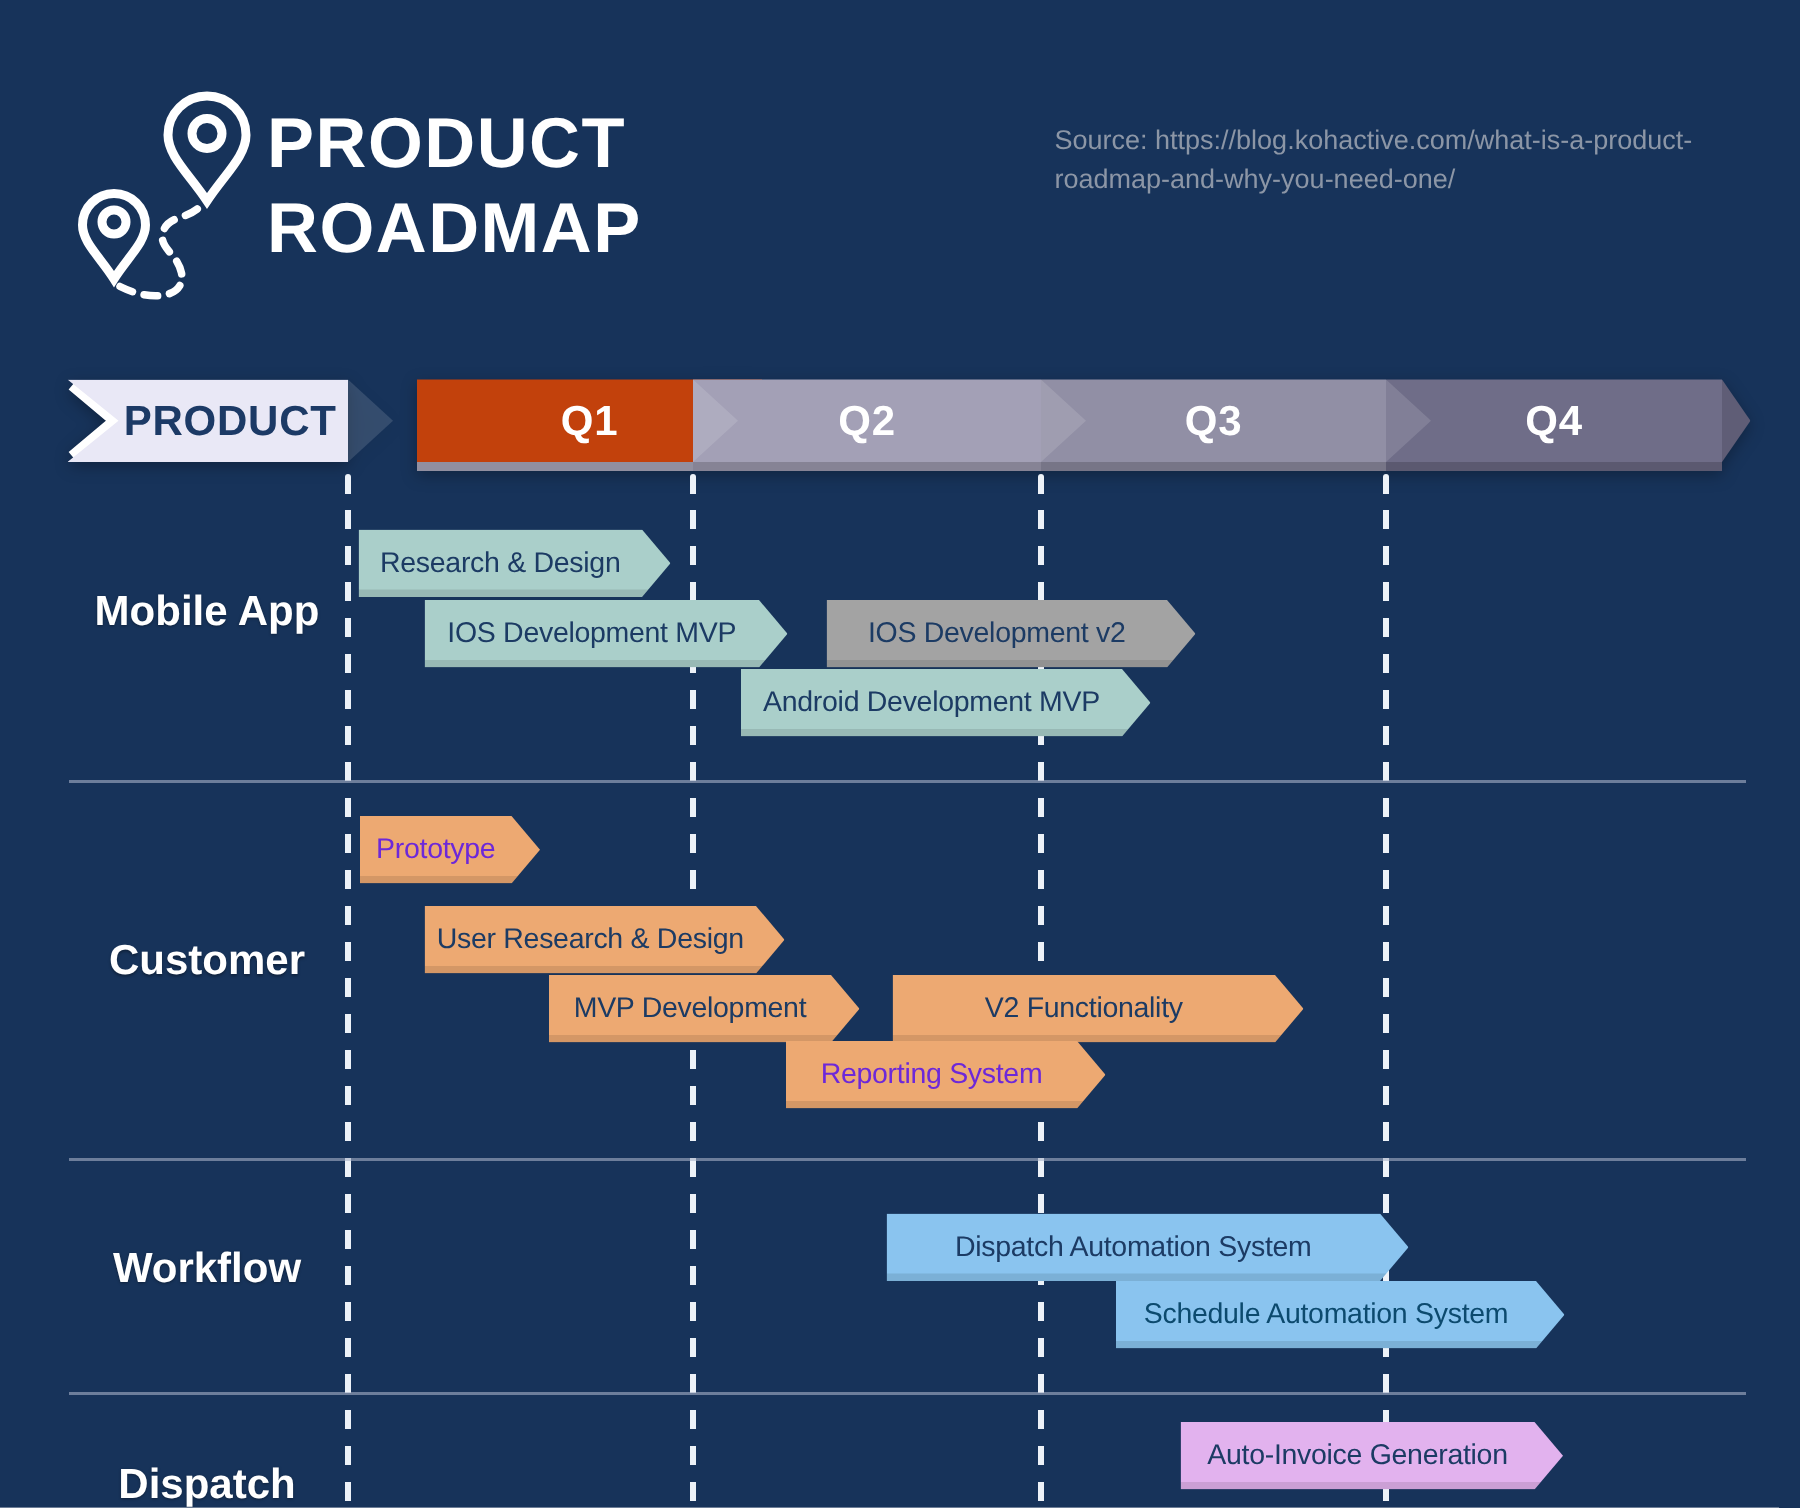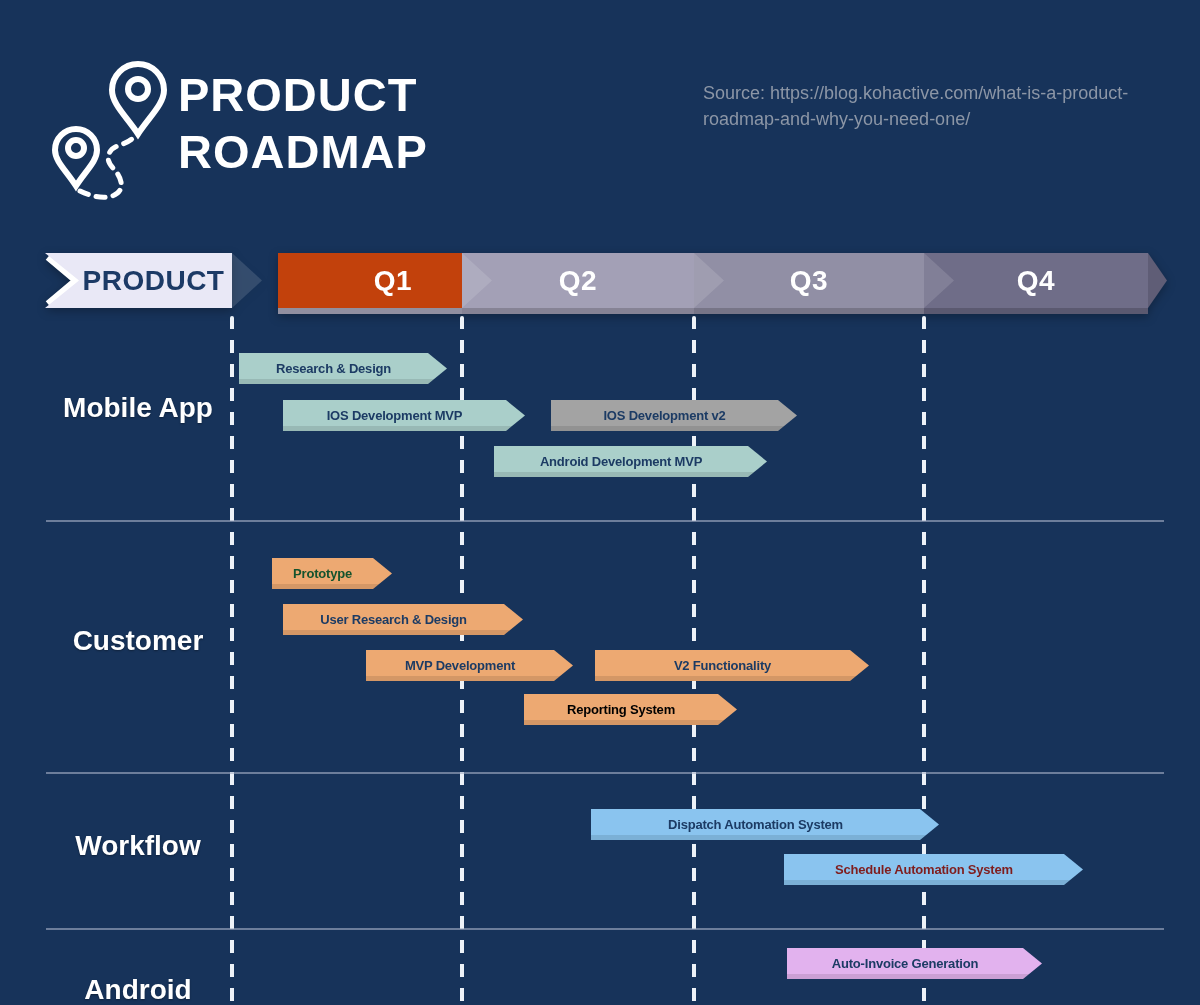--- a/index.html
+++ b/index.html
@@ -29,24 +29,24 @@
   .band-start{position:absolute;top:0;left:45px;}
 
   
   .gridline{position:absolute;top:316px;bottom:0;width:4px;margin-left:-2px;border-radius:2px;
             background-image:repeating-linear-gradient(to bottom,
               #edf2f8 0px,#edf2f8 13px,rgba(0,0,0,0) 13px,rgba(0,0,0,0) 24px);}
   .separator{position:absolute;left:46px;width:1118px;height:2px;background:rgba(166,176,198,0.6);}
   .row-label{position:absolute;left:45px;width:186px;text-align:center;color:#ffffff;
              font-weight:bold;font-size:28px;line-height:29px;transform:translateY(-50%);
              text-shadow:0 1px 2px rgba(0,0,0,0.35);}
-  .task{position:absolute;height:31px;box-sizing:border-box;padding-right:19px;
+  .task{position:absolute;height:45px;box-sizing:border-box;padding-right:19px;
         clip-path:polygon(0 0,calc(100% - 19px) 0,100% 50%,calc(100% - 19px) 100%,0 100%);
         display:flex;align-items:center;justify-content:center;
-        font-weight:bold;font-size:13px;letter-spacing:-0.2px;white-space:nowrap;}
+        font-weight:normal;font-size:19px;letter-spacing:-0.2px;white-space:nowrap;}
   .task-shade{position:absolute;left:0;right:0;bottom:0;height:5px;background:rgba(0,0,0,0.10);}
 </style>
 </head>
 <body>
 
 <div id="stage" style="background: rgb(23, 51, 90);">
 
   <svg class="brand-icon" width="130" height="142" viewBox="0 0 130 142">
     <g fill="none" stroke="#ffffff" stroke-width="6">
       <path d="M90 76 C 78 58 64 46 64 32 A26 26 0 1 1 116 32 C116 46 102 58 90 76 Z"></path>
@@ -120,51 +120,51 @@
       <div class="">IOS Development v2</div>
       <div class="task-shade"></div>
     </div>
     <div class="task" style="left: 494px; top: 446px; width: 273px; background: rgb(170, 207, 202); color: rgb(28, 59, 100);">
       <div class="">Android Development MVP</div>
       <div class="task-shade"></div>
     </div>
     <div class="row-label" style="top: 640px;">
       <div class="">Customer</div>
     </div>
-    <div class="task" style="left: 240px; top: 558px; width: 120px; background: rgb(237, 169, 114); color: #14532d; margin-left: 32px;">
+    <div class="task" style="left: 240px; top: 544px; width: 120px; background: rgb(237, 169, 114); color: #6d28d9;">
       <div class="">Prototype</div>
       <div class="task-shade"></div>
     </div>
     <div class="task" style="left: 283px; top: 604px; width: 240px; background: rgb(237, 169, 114); color: rgb(28, 59, 100);">
       <div class="">User Research &amp; Design</div>
       <div class="task-shade"></div>
     </div>
     <div class="task" style="left: 366px; top: 650px; width: 207px; background: rgb(237, 169, 114); color: rgb(28, 59, 100);">
       <div class="">MVP Development</div>
       <div class="task-shade"></div>
     </div>
     <div class="task" style="left: 595px; top: 650px; width: 274px; background: rgb(237, 169, 114); color: rgb(28, 59, 100);">
       <div class="">V2 Functionality</div>
       <div class="task-shade"></div>
     </div>
-    <div class="task" style="left: 524px; top: 694px; width: 213px; background: rgb(237, 169, 114); color: #000000; text-align: center;">
+    <div class="task" style="left: 524px; top: 694px; width: 213px; background: rgb(237, 169, 114); color: #6d28d9; text-align: center;">
       <div class="">Reporting System</div>
       <div class="task-shade"></div>
     </div>
     <div class="row-label" style="top: 845px; text-align: center;">
       <div class="">Workflow</div>
     </div>
     <div class="task" style="left: 591px; top: 809px; width: 348px; background: rgb(138, 196, 239); color: rgb(28, 59, 100);">
       <div class="">Dispatch Automation System</div>
       <div class="task-shade"></div>
     </div>
-    <div class="task" style="left: 784px; top: 854px; width: 299px; background: rgb(138, 196, 239); color: #7f1d1d;">
+    <div class="task" style="left: 744px; top: 854px; width: 299px; background: rgb(138, 196, 239); color: #0c4a6e;">
       <div class="">Schedule Automation System</div>
       <div class="task-shade"></div>
     </div>
     <div class="row-label" style="top: 989px;">
-      <div class="">Android</div>
+      <div class="">Dispatch</div>
     </div>
     <div class="task" style="left: 787px; top: 948px; width: 255px; background: rgb(226, 178, 238); color: rgb(28, 59, 100);">
       <div class="">Auto-Invoice Generation</div>
       <div class="task-shade"></div>
     </div>
   </div>
 
 </body></html>

